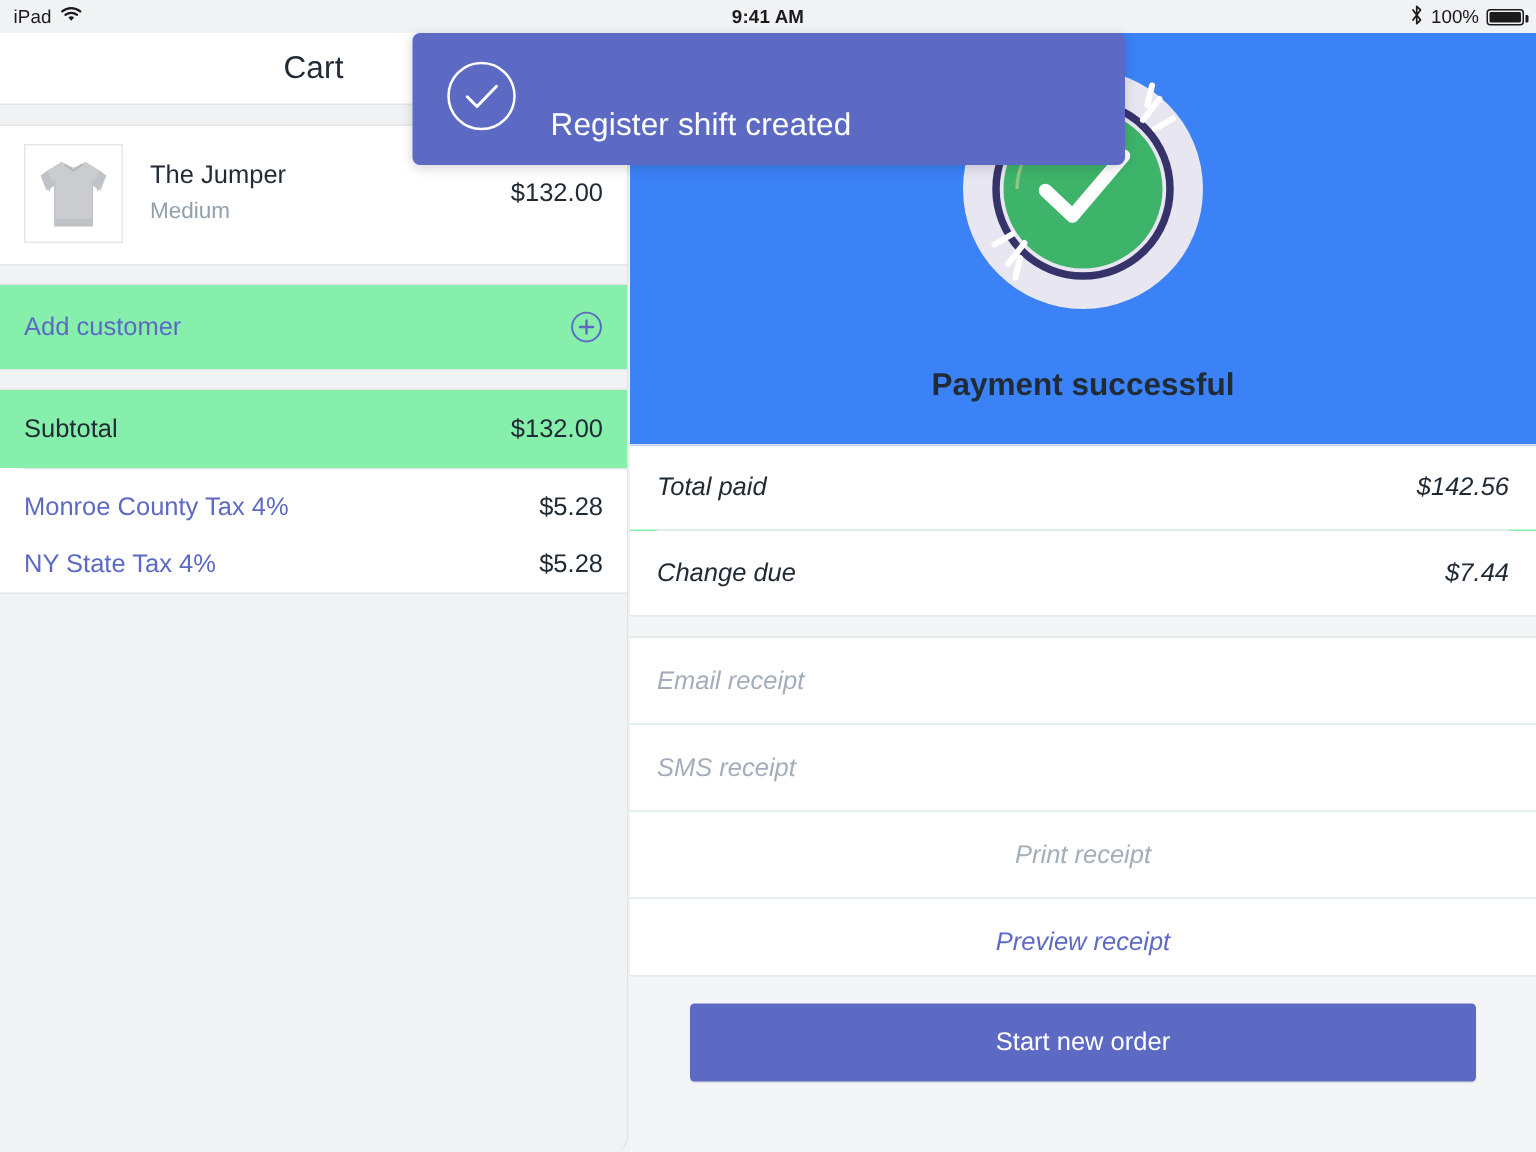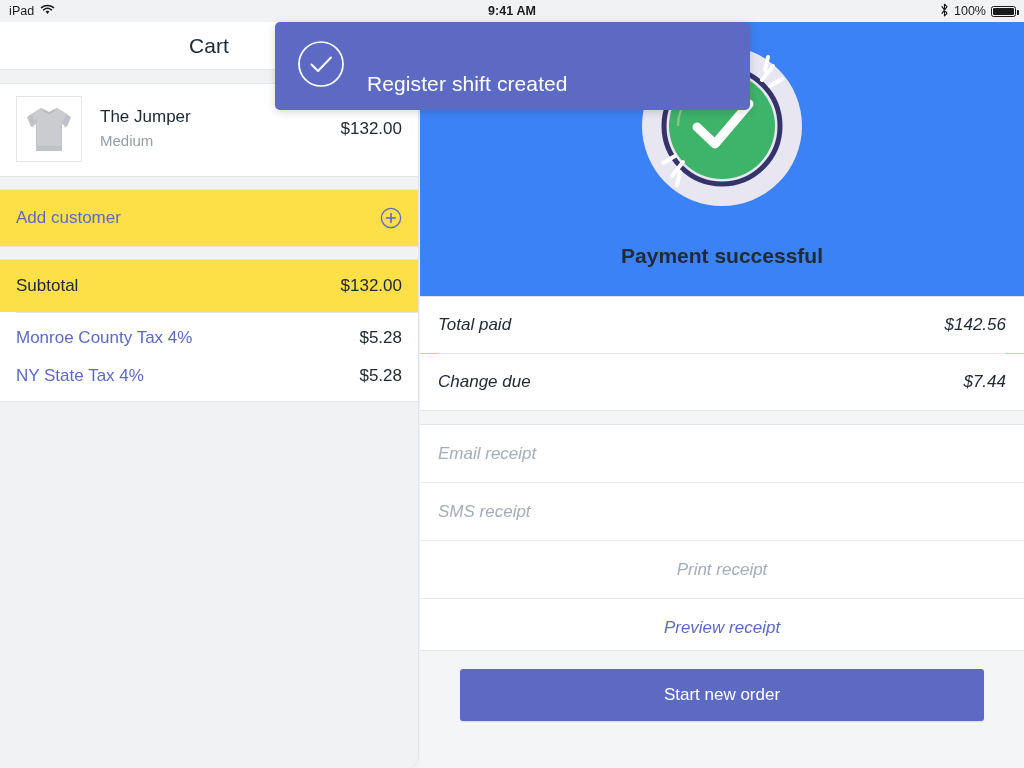--- a/index.html
+++ b/index.html
@@ -49,33 +49,33 @@
     display:flex; align-items:center; justify-content:center; overflow:hidden;
   }
   .thumb svg { display:block; }
   .li-text { flex:1; padding-left:18px; }
   .li-name { font-size:17px; color:#212b36; line-height:1.35; }
   .li-variant { font-size:15px; color:#919eab; line-height:1.45; margin-top:1px; }
   .li-price { font-size:17px; color:#212b36; }
 
   .row {
     display:flex; align-items:center; justify-content:space-between;
-    padding:2px 16px; background:#fde047;
+    padding:2px 16px; background:#86efac;
   }
   .add-customer { height:56px; }
   .ac-label { font-size:17px; color:#5c6ac4; }
   .plus-icon { width:22px; height:22px; }
 
   .totals-row { height:52px; }
   .tr-label { font-size:17px; color:#212b36; }
   .tr-label.link { color:#5c6ac4; }
   .tr-value { font-size:17px; color:#212b36; }
   .hairline { height:1px; background:#e4e6ea; margin-left:16px; }
 
-  .tax-block { background:#ffffff; padding-bottom:6px; }
+  .tax-block { background:#ffffff; }
   .tax-row { height:38px; display:flex; align-items:center; justify-content:space-between;
              padding:0 16px; }
 
   
   .pay-panel {
     position:absolute; top:22px; left:420px; width:604px; height:746px;
     background:#f4f5f7;
   }
   .success-area {
     height:275px; background:#3b82f6; position:relative;

